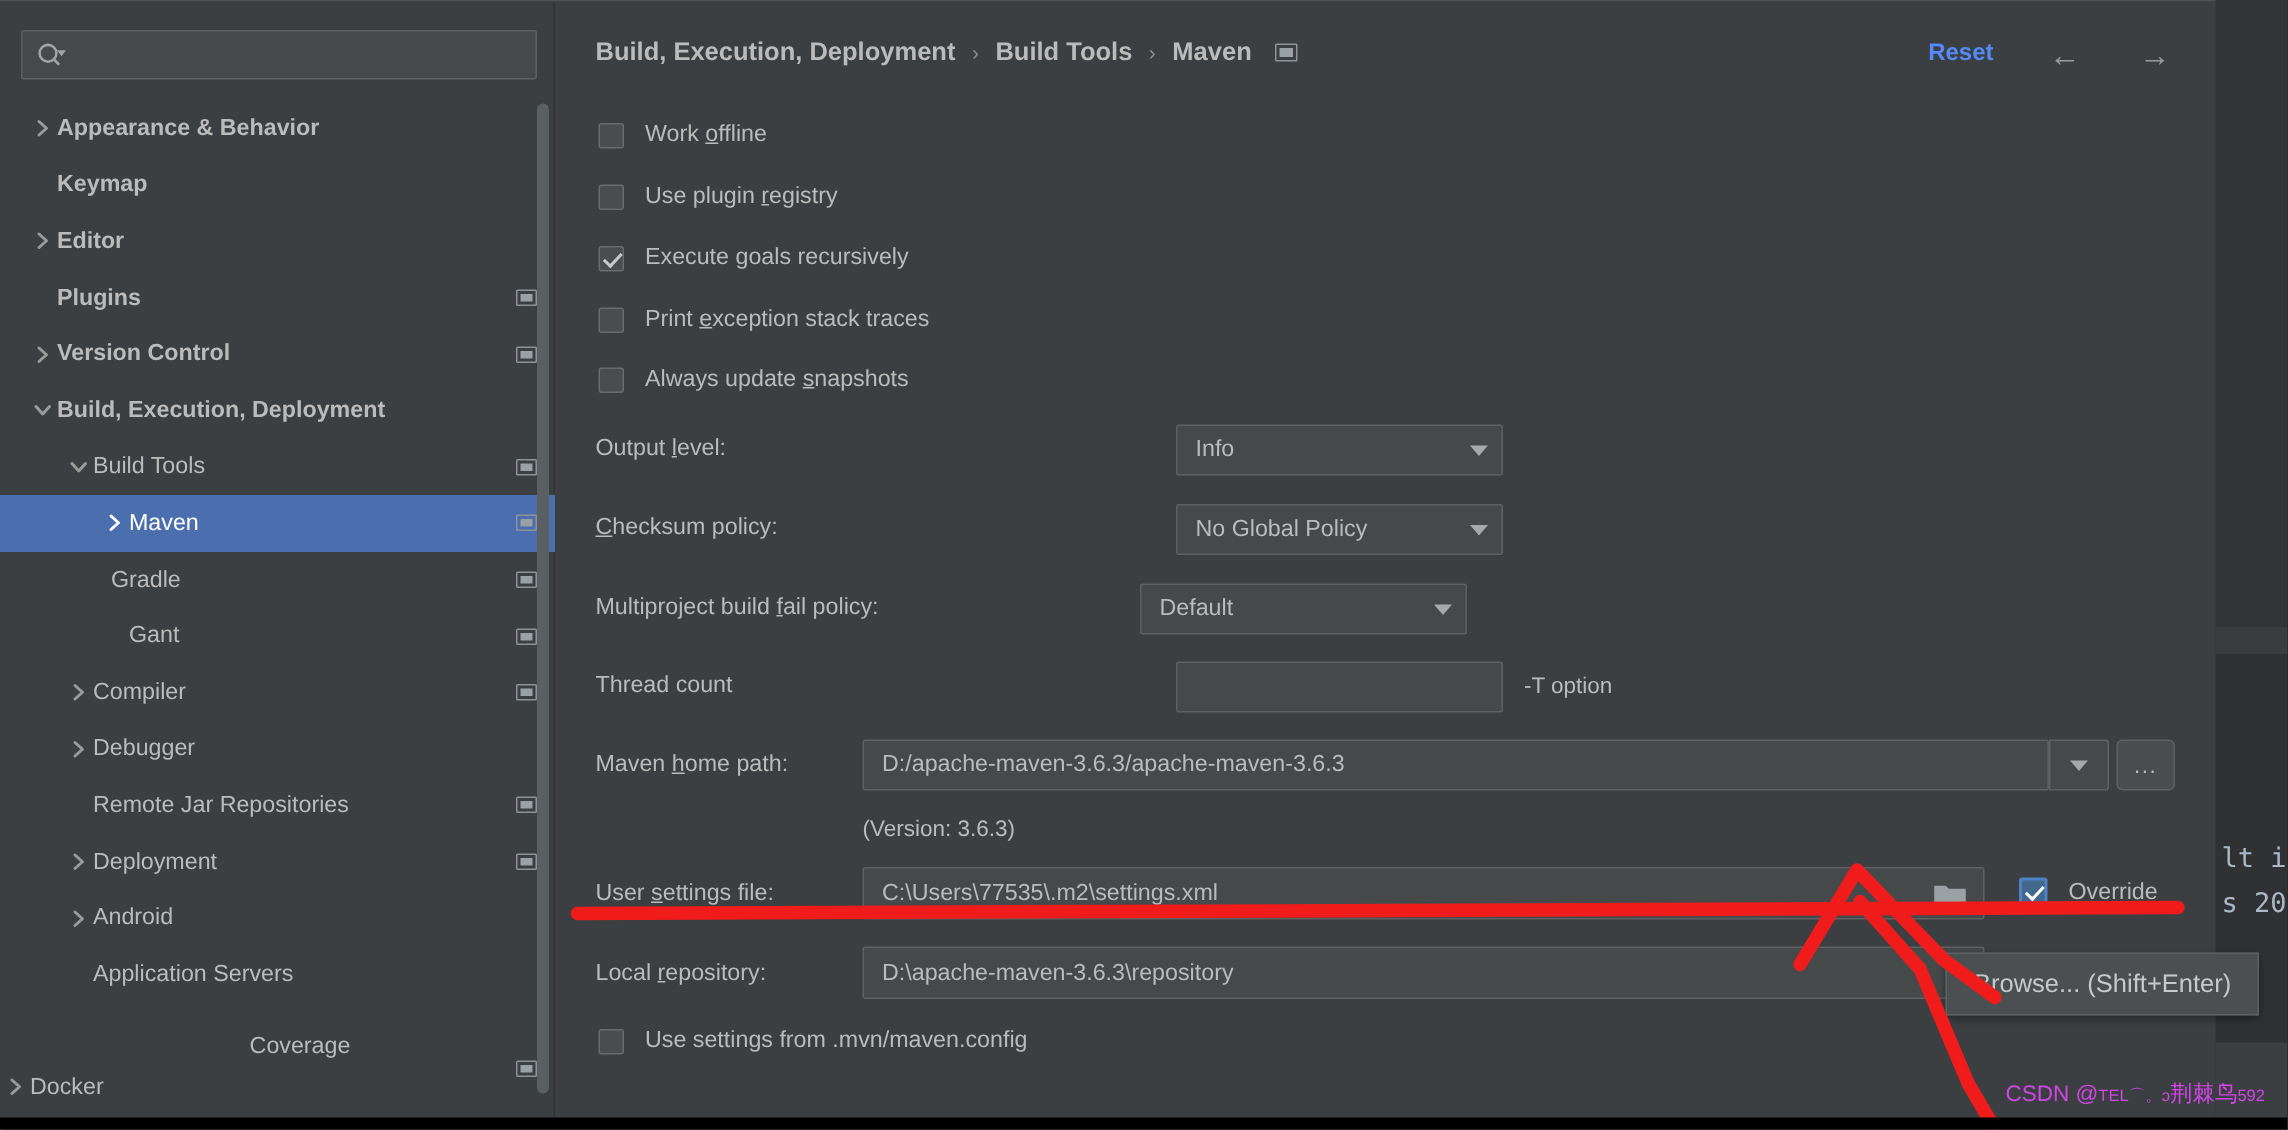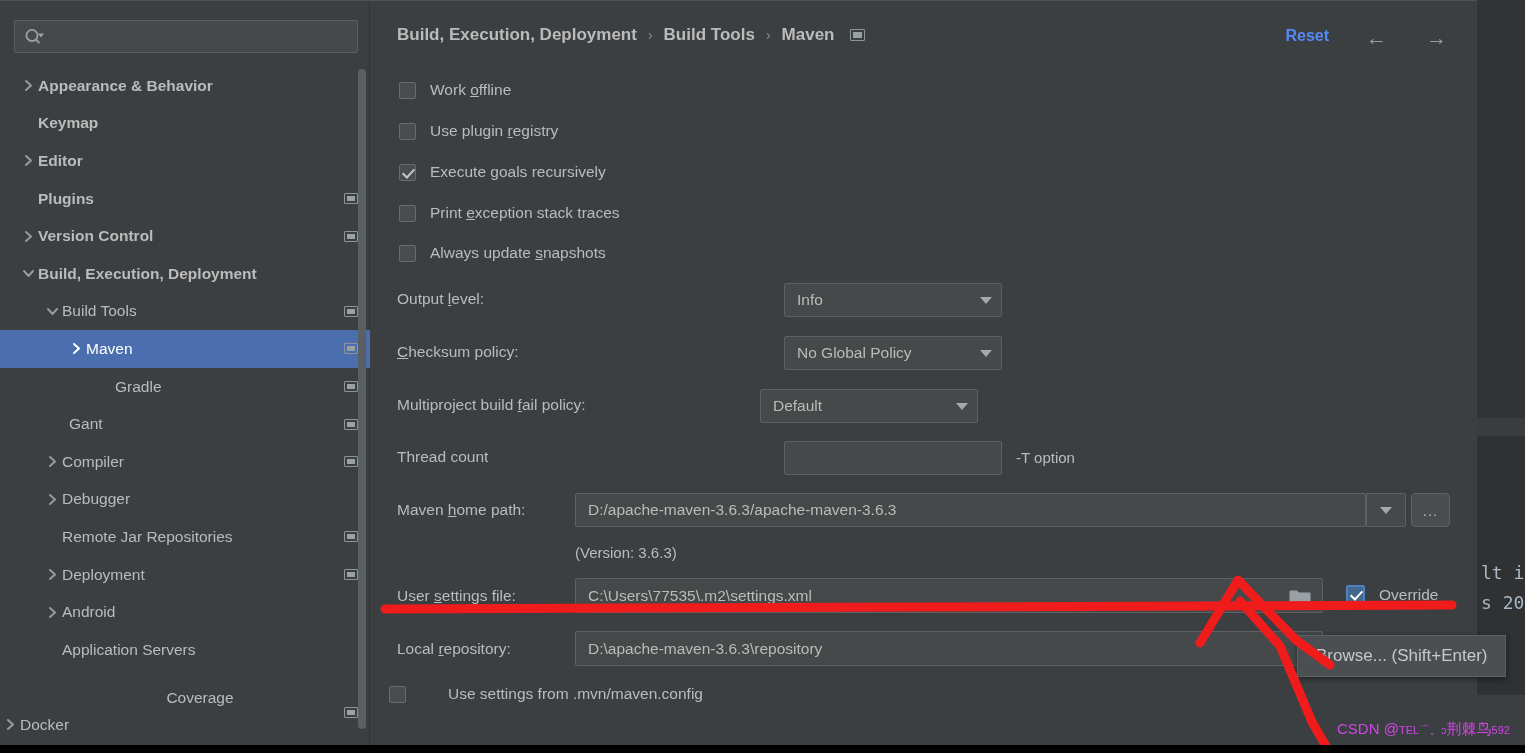--- a/index.html
+++ b/index.html
@@ -429,26 +429,26 @@
           </div>
           <div class="tree-row selected" style="padding-left: 66px;">
             <span class="arrow">
               <svg width="11" height="13" viewBox="0 0 11 13">
                 <path d="M3 2 L8 6.5 L3 11" fill="none" stroke="currentColor" stroke-width="2" stroke-linecap="round" stroke-linejoin="round"></path>
               </svg>
             </span>
             <span class="label">Maven</span>
             <span class="proj-badge"></span>
           </div>
-          <div class="tree-row" style="padding-left: 95px;">
+          <div class="tree-row" style="padding-left: 54px;">
             <span class="arrow"></span>
             <span class="label">Gradle</span>
             <span class="proj-badge"></span>
           </div>
-          <div class="tree-row" style="padding-left: 49px;">
+          <div class="tree-row" style="padding-left: 66px;">
             <span class="arrow"></span>
             <span class="label">Gant</span>
             <span class="proj-badge"></span>
           </div>
           <div class="tree-row" style="padding-left: 42px;">
             <span class="arrow">
               <svg width="11" height="13" viewBox="0 0 11 13">
                 <path d="M3 2 L8 6.5 L3 11" fill="none" stroke="currentColor" stroke-width="2" stroke-linecap="round" stroke-linejoin="round"></path>
               </svg>
             </span>
@@ -601,21 +601,21 @@
       <div class="chk-row" style="left:975px; top:584px;">
         <span class="cbox blue checked"></span>
         <span>Override</span>
       </div>
 
       <div class="fld-label" style="left:26px; top:639px;">
         <span>Local </span><span class="mn">r</span><span>epository:</span>
       </div>
       <div class="txtfield" style="left:204px; top:630px; width:748px; height:35px;">D:\apache-maven-3.6.3\repository</div>
 
-      <div class="chk-row" style="left:18px; top:684px;gap:28px;">
+      <div class="chk-row" style="left:28px; top:684px;">
         <span class="cbox"></span>
         <span>Use settings from .mvn/maven.config</span>
       </div>
 
       <div class="tooltip" style="left:926px; top:634px;">Browse... (Shift+Enter)</div>
 
     </div>
   </div>
 
   <div class="watermark" style="left:1337px; top:720px;">

